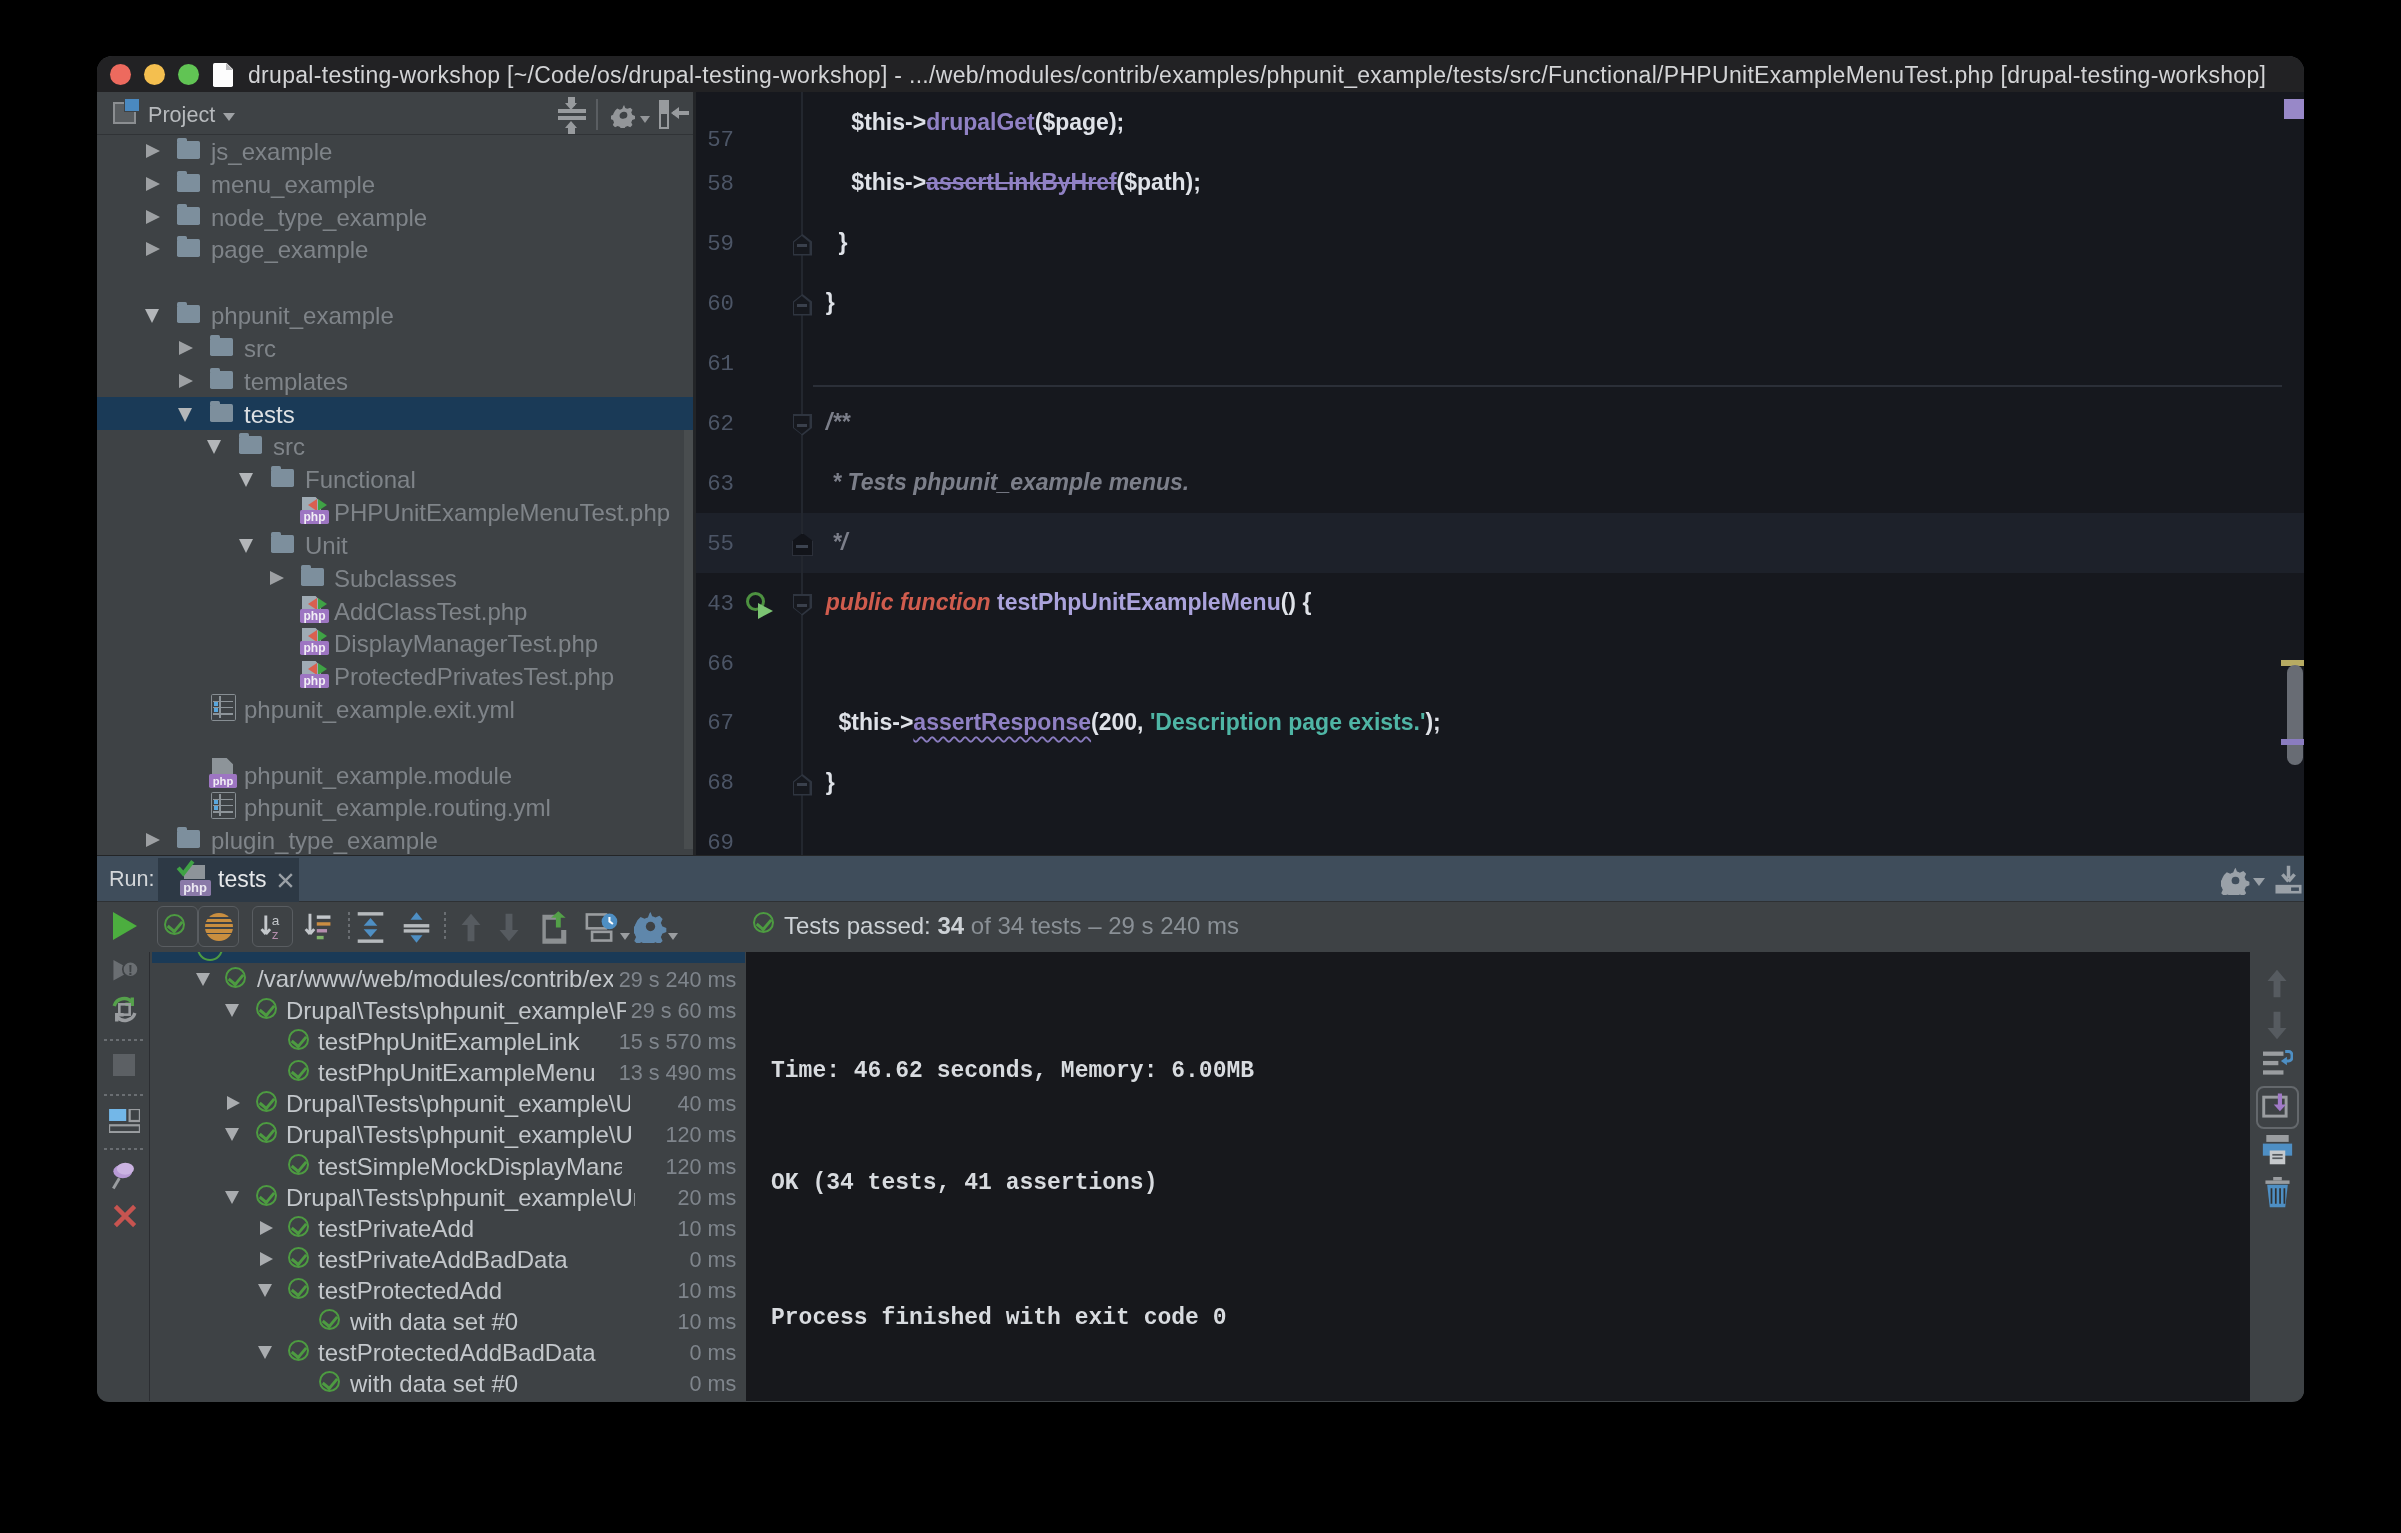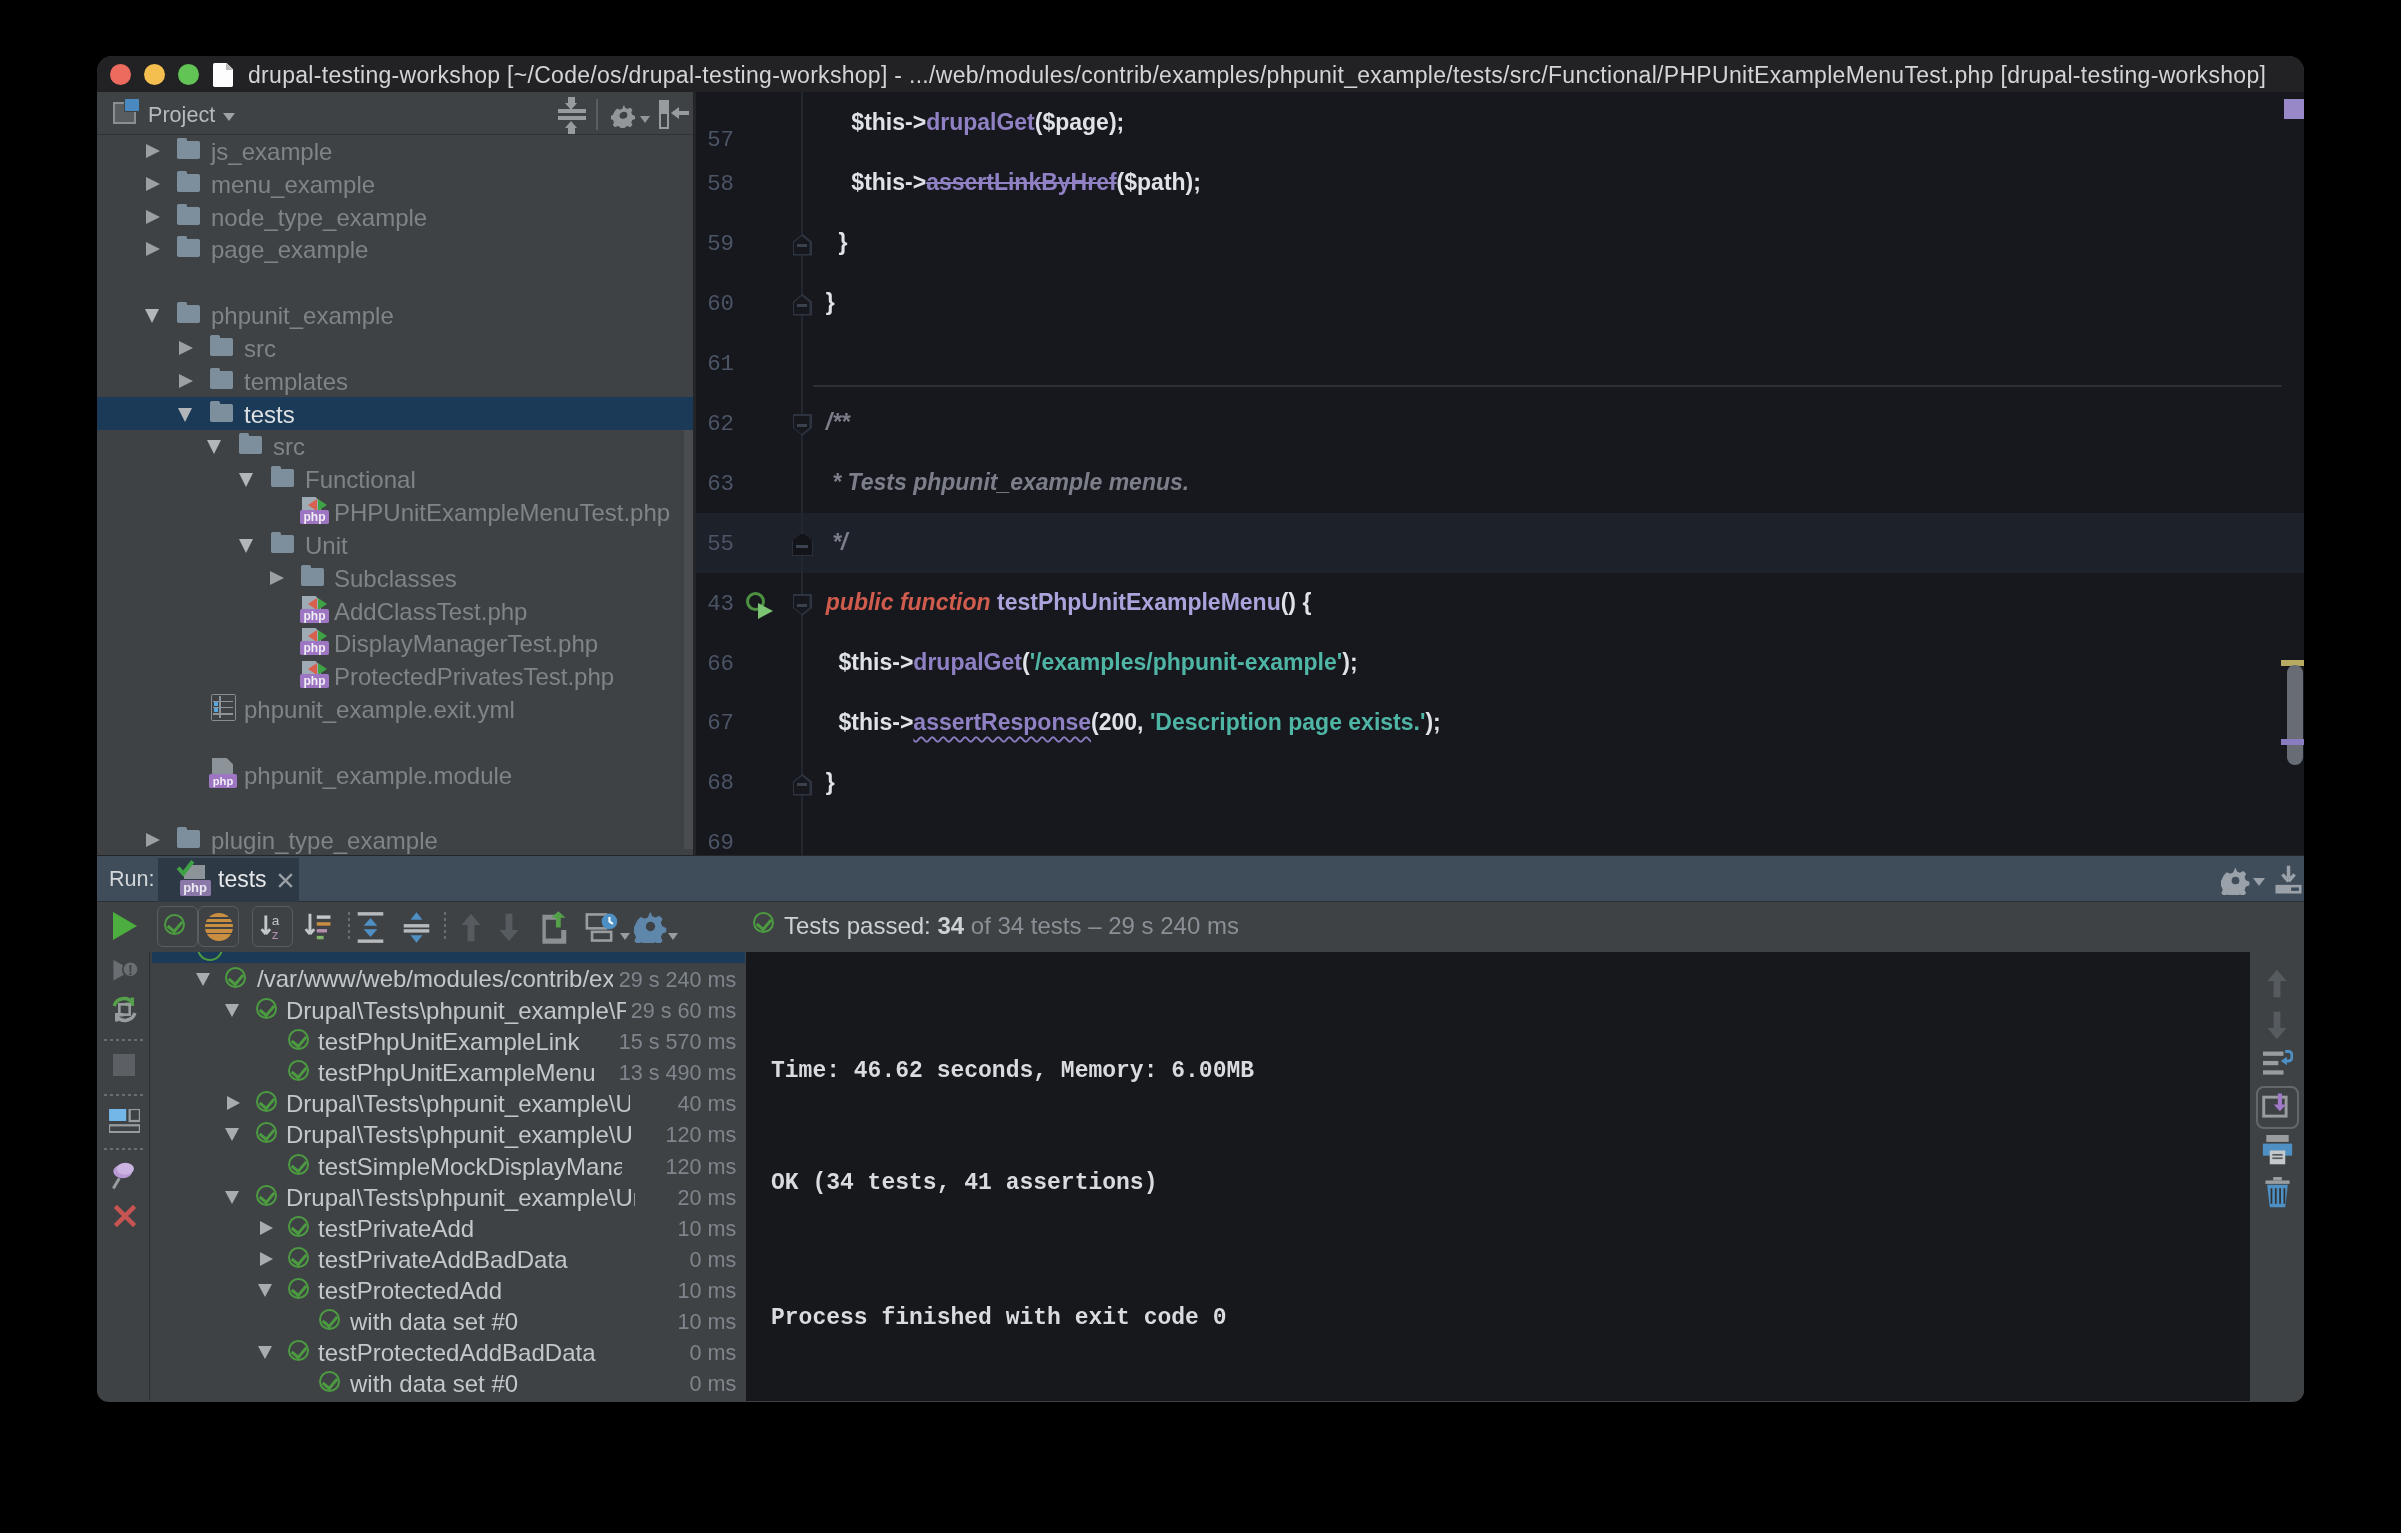--- a/index.html
+++ b/index.html
@@ -181,20 +181,30 @@
         <div class="abs" style="left:122px;top:4.3px;width:1.7px;height:21.6px;background:#8d9499"></div>
         <div class="abs" style="left:117px;top:9.5px;width:3.5px;height:4.3px;background:#5aa7dd"></div>
         <div class="abs" style="left:117px;top:15.5px;width:3.5px;height:4.3px;background:#5aa7dd"></div>
         <span class="tlabel" style="left:147px">phpunit_example.exit.yml</span>
       </div>
 <div class="trow" style="top:666px">
         <div class="abs" style="left:115px;top:0px;width:21px;height:21px;background:#8d9499;clip-path:polygon(0 0,70% 0,100% 30%,100% 100%,0 100%)"></div>
         <div class="abs" style="left:112px;top:15.5px;width:28px;height:14px;background:#9d75c2;border-radius:1.7px;color:#f1eef5;font-size:11.2px;font-weight:bold;text-align:center;line-height:14px">php</div>
         <span class="tlabel" style="left:147px">phpunit_example.module</span>
       </div>
+<div class="trow" style="top:698px">
+        <div class="abs" style="left:114px;top:1.7px;width:25px;height:27px;border:1.7px solid #878e93;border-radius:1.7px"></div>
+        <div class="abs" style="left:116px;top:8.6px;width:20px;height:1.7px;background:#8d9499"></div>
+        <div class="abs" style="left:116px;top:14.7px;width:20px;height:1.7px;background:#8d9499"></div>
+        <div class="abs" style="left:116px;top:21px;width:20px;height:1.7px;background:#8d9499"></div>
+        <div class="abs" style="left:122px;top:4.3px;width:1.7px;height:21.6px;background:#8d9499"></div>
+        <div class="abs" style="left:117px;top:9.5px;width:3.5px;height:4.3px;background:#5aa7dd"></div>
+        <div class="abs" style="left:117px;top:15.5px;width:3.5px;height:4.3px;background:#5aa7dd"></div>
+        <span class="tlabel" style="left:147px">phpunit_example.routing.yml</span>
+      </div>
 <div class="trow" style="top:731px">
         <div class="arr-r" style="left:49px"></div>
         <div class="fold" style="left:80px"></div>
         <span class="tlabel" style="left:114px">plugin_type_example</span>
       </div>
 <div class="abs" style="left:587px;top:338px;width:8.6px;height:419px;background:rgba(255,255,255,0.06)"></div>
 </div>
 <div class="abs" style="left:596px;top:36px;width:2.6px;height:763px;background:#232528"></div>
 <div id="editor">
 <div class="caret"></div>
@@ -214,21 +224,20 @@
 <div class="lnum" style="top:678px">68</div>
 <div class="lnum" style="top:738px">69</div>
 <div class="cl" style="top:17px">      $this-&gt;<span class="call">drupalGet</span>($page);</div>
 <div class="cl" style="top:77px">      $this-&gt;<span class="call strike">assertLinkByHref</span>($path);</div>
 <div class="cl" style="top:137px">    }</div>
 <div class="cl" style="top:197px">  }</div>
 <div class="cl" style="top:317px">  <span class="cmt">/**</span></div>
 <div class="cl" style="top:377px">   <span class="cmt">* Tests phpunit_example menus.</span></div>
 <div class="cl" style="top:437px">   <span class="cmt">*/</span></div>
 <div class="cl" style="top:497px">  <span class="kw">public function</span> <span class="fn">testPhpUnitExampleMenu</span>() {</div>
-<div class="cl" style="top:557px">    $this-&gt;<span class="call">drupalGet</span>(<span class="str">'/examples/phpunit-example'</span>);</div>
 <div class="cl" style="top:617px">    $this-&gt;<span class="call wavy">assertResponse</span>(200, <span class="str">'Description page exists.'</span>);</div>
 <div class="cl" style="top:677px">  }</div>
 <div class="abs" style="left:97px;top:142px;width:19px;height:21.6px;background:#2f3540;clip-path:polygon(0 35%,50% 0,100% 35%,100% 100%,0 100%)"></div>
 <div class="abs" style="left:98px;top:144px;width:15.5px;height:18px;background:#16181e;clip-path:polygon(0 35%,50% 0,100% 35%,100% 100%,0 100%)"></div>
 <div class="abs" style="left:101px;top:152px;width:10.4px;height:2.6px;background:#3a404c"></div>
 <div class="abs" style="left:97px;top:202px;width:19px;height:21.6px;background:#2f3540;clip-path:polygon(0 35%,50% 0,100% 35%,100% 100%,0 100%)"></div>
 <div class="abs" style="left:98px;top:204px;width:15.5px;height:18px;background:#16181e;clip-path:polygon(0 35%,50% 0,100% 35%,100% 100%,0 100%)"></div>
 <div class="abs" style="left:101px;top:212px;width:10.4px;height:2.6px;background:#3a404c"></div>
 <div class="abs" style="left:97px;top:322px;width:19px;height:21.6px;background:#2f3540;clip-path:polygon(0 0,100% 0,100% 65%,50% 100%,0 65%)"></div>
 <div class="abs" style="left:98px;top:324px;width:15.5px;height:18px;background:#16181e;clip-path:polygon(0 0,100% 0,100% 65%,50% 100%,0 65%)"></div>

